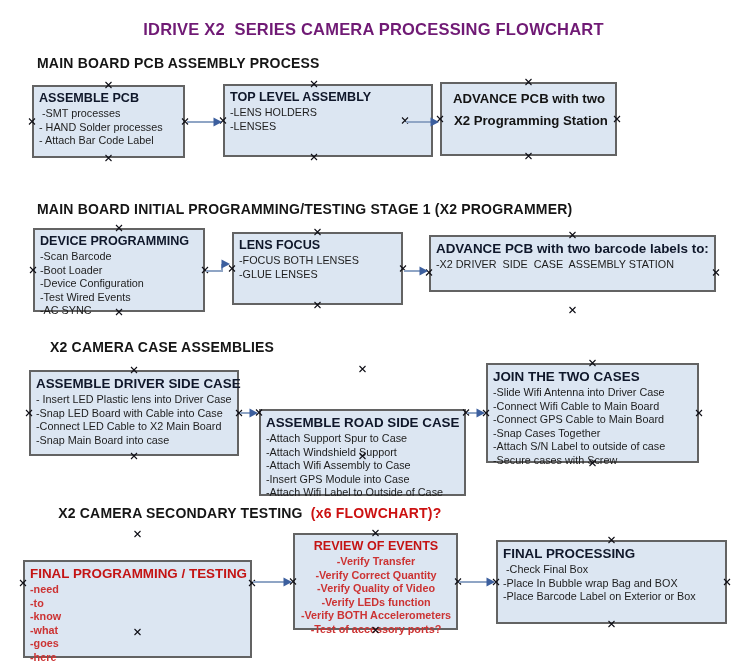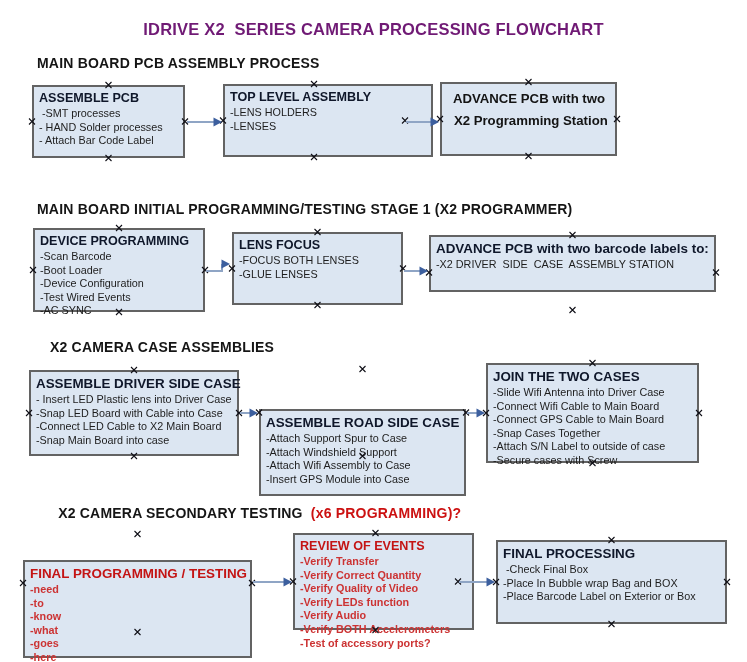--- a/index.html
+++ b/index.html
@@ -29,21 +29,21 @@
 </style>
 </head>
 <body>
 
 <div class="page-title">IDRIVE X2  SERIES CAMERA PROCESSING FLOWCHART</div>
 
 <div class="section-heading" style="left:20px; top:55px;">MAIN BOARD PCB ASSEMBLY PROCESS</div>
 <div class="section-heading" style="left:20px; top:201px;">MAIN BOARD INITIAL PROGRAMMING/TESTING STAGE 1 (X2 PROGRAMMER)</div>
 <div class="section-heading" style="left:33px; top:339px;">X2 CAMERA CASE ASSEMBLIES</div>
 <div class="section-heading" style="left:33px; top:489px;">
-  <span>X2 CAMERA SECONDARY TESTING </span><span class="red-part"> (x6 PROGRAMMING)?</span>
+  <span>X2 CAMERA SECONDARY TESTING </span><span class="red-part"> (x6 FLOWCHART)?</span>
 </div>
 
 <div class="fc-box" style="left:32px; top:85px; width:153px; height:73px;">
   <div class="box-title">ASSEMBLE PCB</div>
   <div class="box-items">
       <div> -SMT processes</div>
       <div>- HAND Solder processes</div>
       <div>- Attach Bar Code Label</div>
     </div>
 </div>
@@ -94,20 +94,21 @@
       <div>-Snap Main Board into case</div>
     </div>
 </div>
 <div class="fc-box" style="left:259px; top:369px; width:207px; height:87px;margin-top:40px;">
   <div class="box-title big">ASSEMBLE ROAD SIDE CASE</div>
   <div class="box-items">
       <div>-Attach Support Spur to Case</div>
       <div>-Attach Windshield Support</div>
       <div>-Attach Wifi Assembly to Case</div>
       <div>-Insert GPS Module into Case</div>
+      <div>-Attach Wifi Label to Outside of Case</div>
     </div>
 </div>
 <div class="fc-box" style="left:486px; top:363px; width:213px; height:100px;">
   <div class="box-title big">JOIN THE TWO CASES</div>
   <div class="box-items">
       <div>-Slide Wifi Antenna into Driver Case</div>
       <div>-Connect Wifi Cable to Main Board</div>
       <div>-Connect GPS Cable to Main Board</div>
       <div>-Snap Cases Together</div>
       <div>-Attach S/N Label to outside of case</div>
@@ -119,28 +120,27 @@
   <div class="box-title big red-title">FINAL PROGRAMMING / TESTING</div>
   <div class="box-items red-items">
       <div>-need</div>
       <div>-to</div>
       <div>-know</div>
       <div>-what</div>
       <div>-goes</div>
       <div>-here</div>
     </div>
 </div>
-<div class="fc-box" style="left:293px; top:533px; width:181px; height:97px;">
+<div class="fc-box" style="left:293px; top:533px; width:165px; height:97px;text-align:center;">
   <div class="box-title red-title">REVIEW OF EVENTS</div>
   <div class="box-items red-items">
       <div>-Verify Transfer</div>
       <div>-Verify Correct Quantity</div>
       <div>-Verify Quality of Video</div>
       <div>-Verify LEDs function</div>
-      <div>-Verify Audio</div>
       <div>-Verify BOTH Accelerometers</div>
       <div>-Test of accessory ports?</div>
     </div>
 </div>
 <div class="fc-box" style="left:496px; top:540px; width:231px; height:84px;">
   <div class="box-title big">FINAL PROCESSING</div>
   <div class="box-items">
       <div> -Check Final Box</div>
       <div>-Place In Bubble wrap Bag and BOX</div>
       <div>-Place Barcode Label on Exterior or Box</div>

